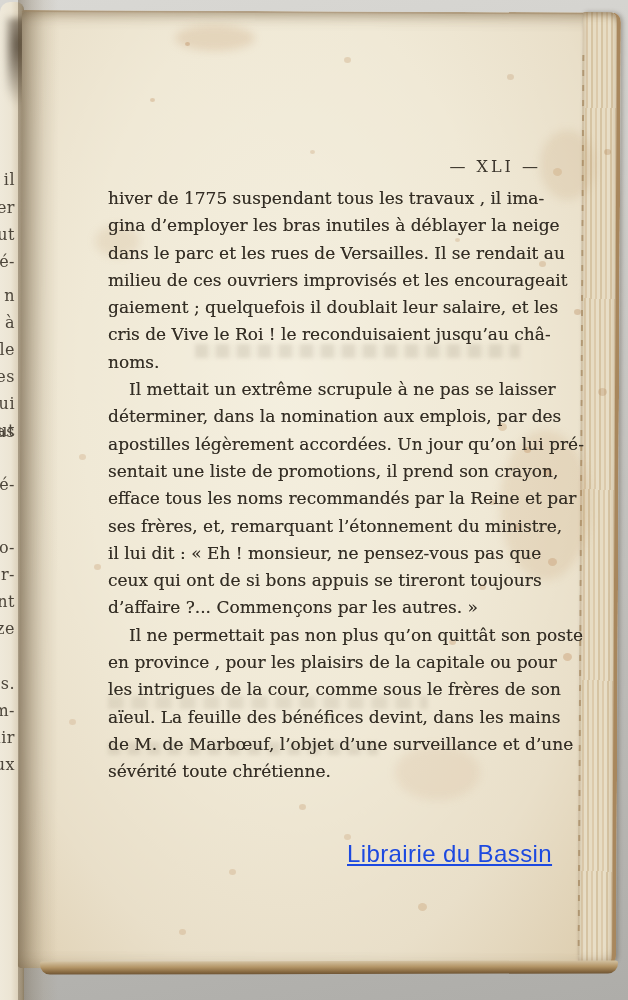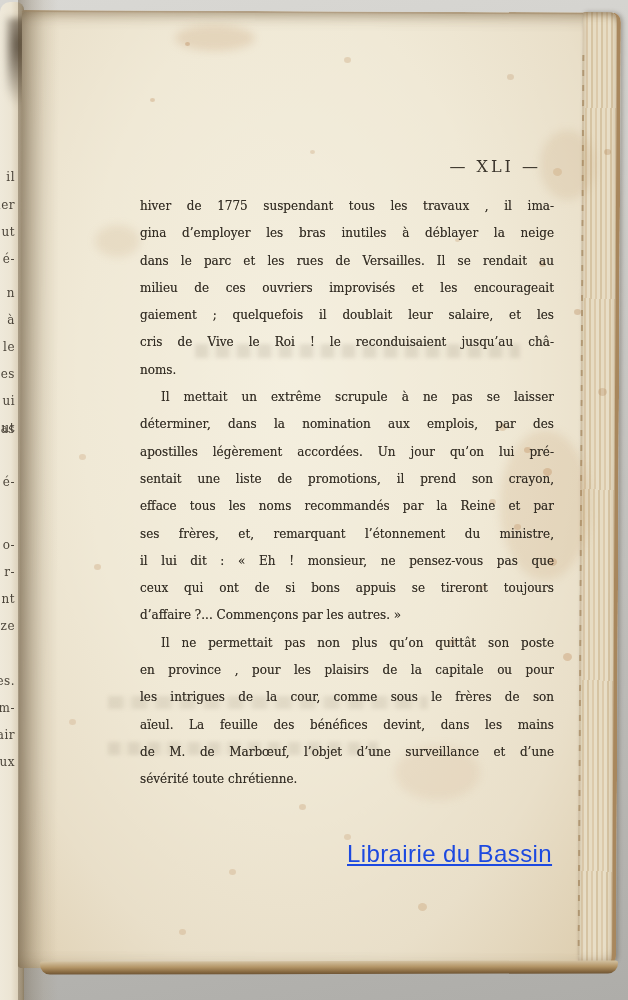--- a/index.html
+++ b/index.html
@@ -10,21 +10,21 @@
     font-family:"DejaVu Serif",serif;
   }
   
   .verso-strip{
     position:absolute;left:0;top:2px;width:24px;height:998px;
     background:linear-gradient(90deg,#efe9da 0%,#ece5d4 45%,#ddd2bc 75%,#bfb298 92%,#a2947a 100%);
     border-radius:10px 8px 0 0;overflow:hidden;
   }
   .verso-strip .frag{
     position:absolute;right:9px;white-space:nowrap;
-    font-size:12px;color:#4c453a;letter-spacing:.5px;
+    font-size:16px;color:#4c453a;letter-spacing:.5px;
   }
   .seam-top{
     position:absolute;left:6px;top:18px;width:30px;height:90px;
     background:radial-gradient(ellipse at 40% 30%,rgba(45,33,20,.75),rgba(45,33,20,0) 70%);
     filter:blur(3px);
   }
   .gutter-shadow{
     position:absolute;left:18px;top:0;width:40px;height:100%;
     background:linear-gradient(90deg,rgba(88,72,50,.40) 0%,rgba(110,92,64,.22) 35%,rgba(140,120,88,.10) 65%,rgba(140,120,88,0) 100%);
   }
@@ -60,24 +60,23 @@
     background:linear-gradient(180deg,#d3c2a2 0%,#b49668 45%,#8a6c43 80%,#6f5535 100%);
     border-radius:2px 2px 10px 10px;
   }
   
   .heading{
     position:absolute;left:110px;top:157px;width:414px;text-align:right;
     font-size:16px;letter-spacing:3px;color:#3a342b;
     transform:translateX(17px);
   }
   .text-block{
-    position:absolute;left:108px;top:193px;width:414px;
-    font-size:12px;line-height:27.3px;color:#332d24;
+    position:absolute;left:108px;top:185px;width:414px;
+    font-size:17px;line-height:27.3px;color:#332d24;
     text-shadow:0 0 .4px rgba(51,45,36,.55);
-    margin-left:32px;
   }
   .line{text-align:justify;text-align-last:justify;height:27.3px;overflow:visible;white-space:nowrap;}
   .line.plain{text-align-last:left;}
   .line.indent{text-indent:21px;}
   
   .foxing{position:absolute;left:185px;top:42px;width:5px;height:4px;border-radius:50%;
     background:rgba(178,122,70,.32);
     box-shadow:160px 16px 0 1px rgba(178,122,70,.22), -35px 56px 0 0 rgba(178,122,70,.28),
       323px 33px 0 1px rgba(170,115,65,.20), 125px 108px 0 0 rgba(178,122,70,.22),
       370px 128px 0 2px rgba(185,130,75,.22), 355px 220px 0 1px rgba(178,122,70,.25),

